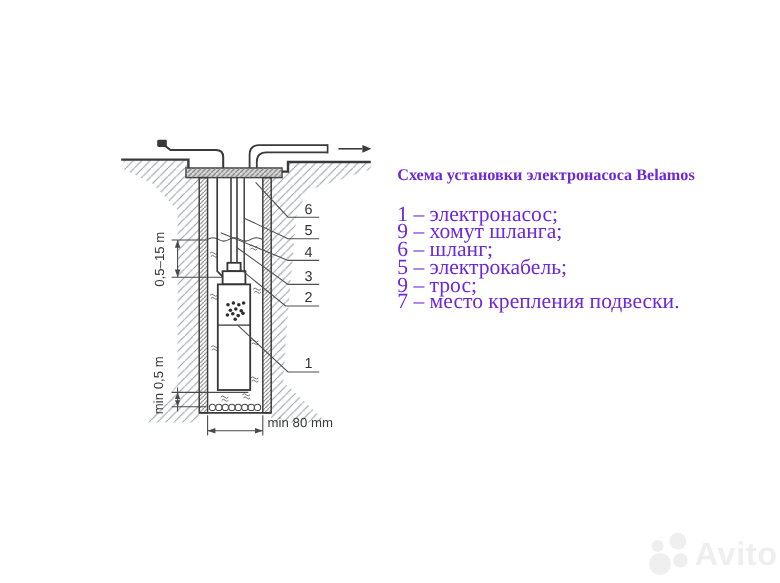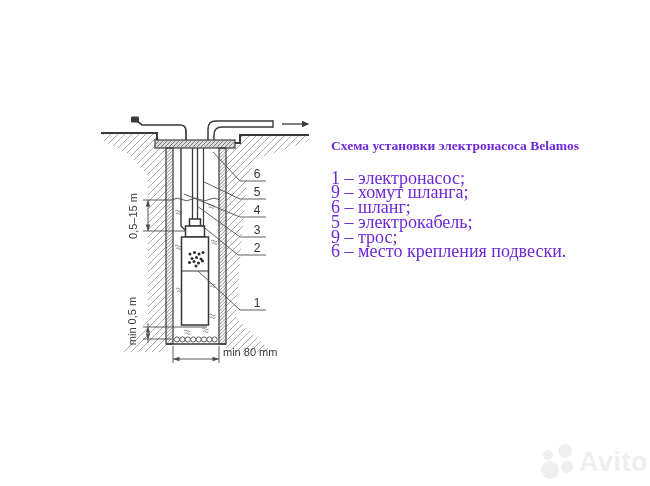--- a/index.html
+++ b/index.html
@@ -165,21 +165,21 @@
   <div id="legend">
     <div class="legend-title">
       <div>Схема установки электронасоса Belamos</div>
     </div>
     <div class="legend-items">
       <div class="legend-item">1 – электронасос;</div>
       <div class="legend-item">9 – хомут шланга;</div>
       <div class="legend-item">6 – шланг;</div>
       <div class="legend-item">5 – электрокабель;</div>
       <div class="legend-item">9 – трос;</div>
-      <div class="legend-item">6 – место крепления подвески.</div>
+      <div class="legend-item">7 – место крепления подвески.</div>
     </div>
   </div>
 
   <div id="watermark">
     <svg width="42" height="38" viewBox="0 0 42 38">
       <g fill="#efefef">
         <circle cx="11" cy="12" r="5"></circle>
         <circle cx="28" cy="8" r="7"></circle>
         <circle cx="13" cy="27" r="9"></circle>
         <circle cx="30" cy="24" r="6"></circle>

